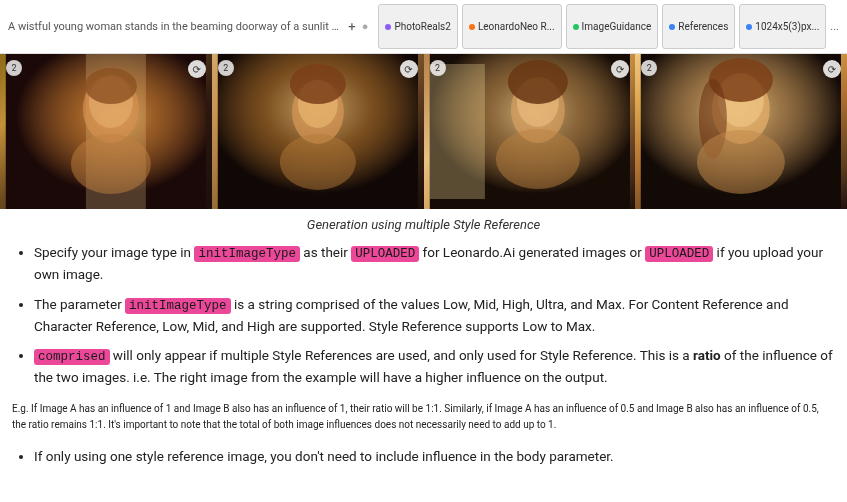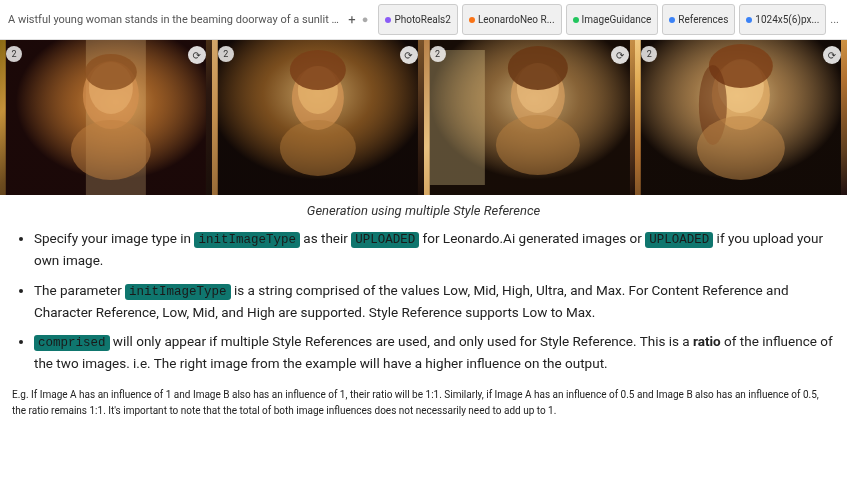--- a/index.html
+++ b/index.html
@@ -39,21 +39,21 @@
       display: flex;
       gap: 4px;
       align-items: center;
       margin-left: 4px;
     }
 
     .tab-item {
       background: #f0f0f0;
       border: 1px solid #ccc;
       border-radius: 3px;
-      padding: 9px 6px;
+      padding: 16px 6px;
       font-size: 10px;
       color: #333;
       display: flex;
       align-items: center;
       gap: 3px;
     }
 
     .tab-item .dot {
       width: 6px;
       height: 6px;
@@ -147,21 +147,21 @@
     ul.bullet-list li {
       font-size: 13.5px;
       line-height: 1.6;
       color: #222;
       margin-bottom: 8px;
     }
 
     code {
       font-family: 'Courier New', Courier, monospace;
       font-size: 12.5px;
-      background: #0f766e;
+      background: #ec4899;
       padding: 1px 4px;
       border-radius: 3px;
       color: #1a1a1a;
     }
 
     .paragraph {
       font-size: 10px;
       line-height: 1.65;
       color: #222;
       margin-bottom: 12px;
@@ -201,21 +201,21 @@
     <div class="tab-item">
       <span class="dot green"></span>
       <span>ImageGuidance</span>
     </div>
     <div class="tab-item">
       <span class="dot blue"></span>
       <span>References</span>
     </div>
     <div class="tab-item">
       <span class="dot blue"></span>
-      <span>1024x5(6)px...</span>
+      <span>1024x5(3)px...</span>
     </div>
     <span class="more-tabs">...</span>
   </div>
 </div>
 
 <div class="image-gallery">
   <div class="gallery-img photo-1">
     <svg width="100%" height="100%" viewBox="0 0 200 155" xmlns="http://www.w3.org/2000/svg" style="position:absolute;inset:0;">
       <defs>
         <radialGradient id="g1" cx="55%" cy="40%" r="50%">
@@ -325,14 +325,19 @@
       <span>The parameter </span><code>initImageType</code><span> is a string comprised of the values Low, Mid, High, Ultra, and Max. For Content Reference and Character Reference, Low, Mid, and High are supported. Style Reference supports Low to Max.</span>
     </li>
 
     <li>
       <code>comprised</code><span> will only appear if multiple Style References are used, and only used for Style Reference. This is a </span><strong>ratio</strong><span> of the influence of the two images. i.e. The right image from the example will have a higher influence on the output.</span>
     </li>
   </ul>
 
   <p class="paragraph">E.g. If Image A has an influence of 1 and Image B also has an influence of 1, their ratio will be 1:1. Similarly, if Image A has an influence of 0.5 and Image B also has an influence of 0.5, the ratio remains 1:1. It's important to note that the total of both image influences does not necessarily need to add up to 1.</p>
 
+  <ul class="bullet-list">
+    <li>
+      <span>If only using one style reference image, you don't need to include influence in the body parameter.</span>
+    </li>
+  </ul>
 
 </div>
 
 </body></html>

